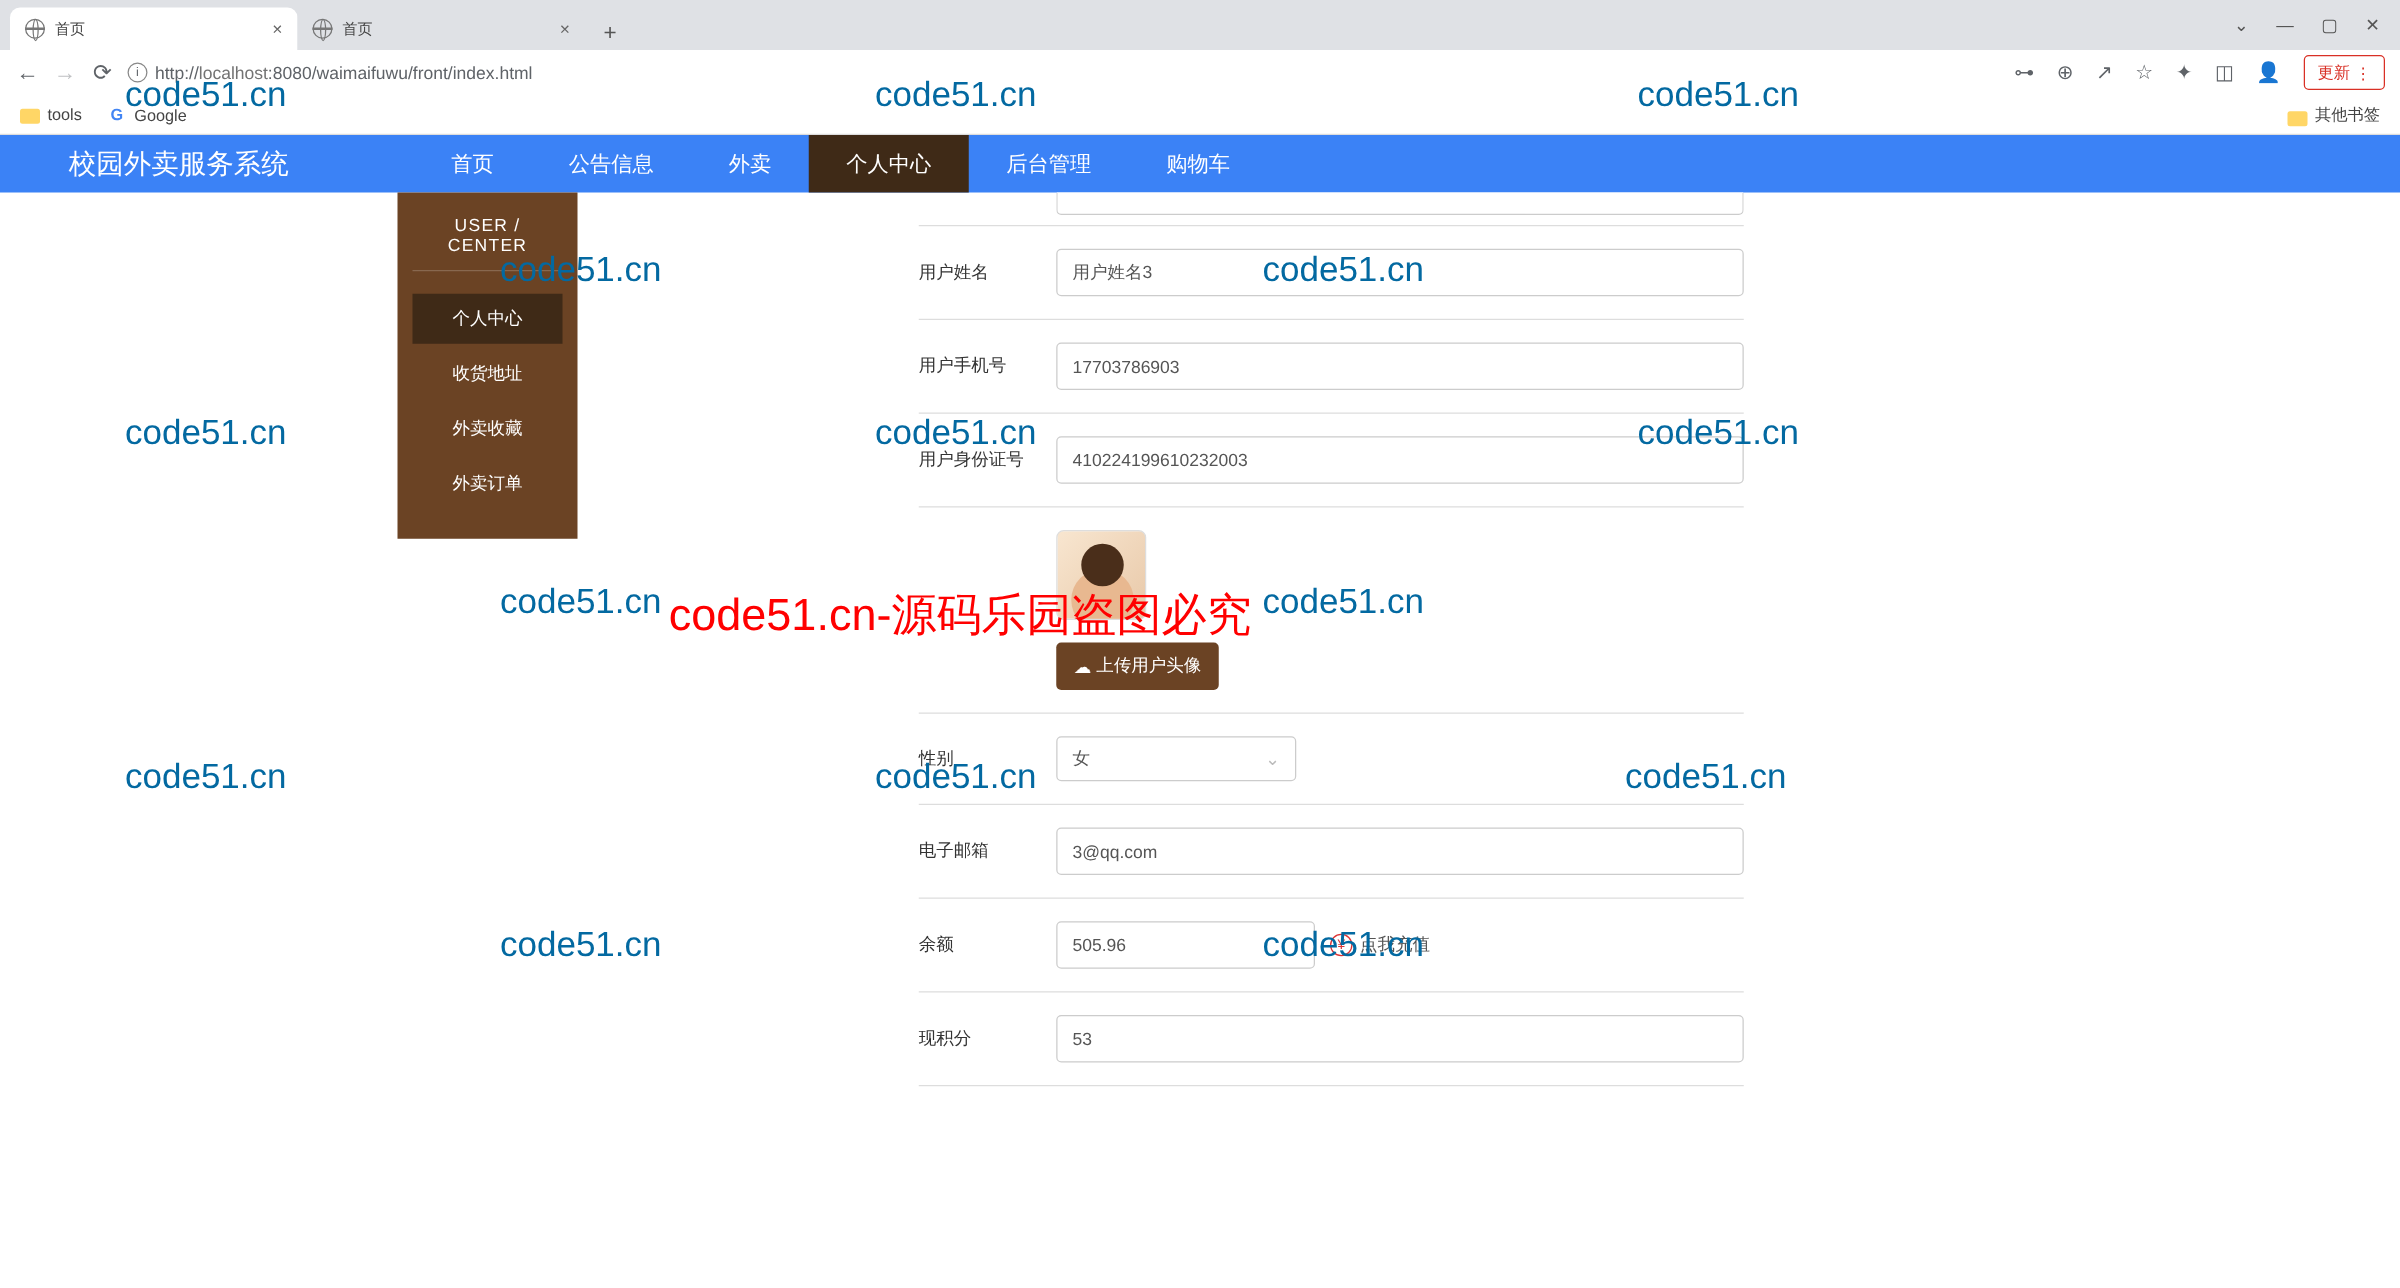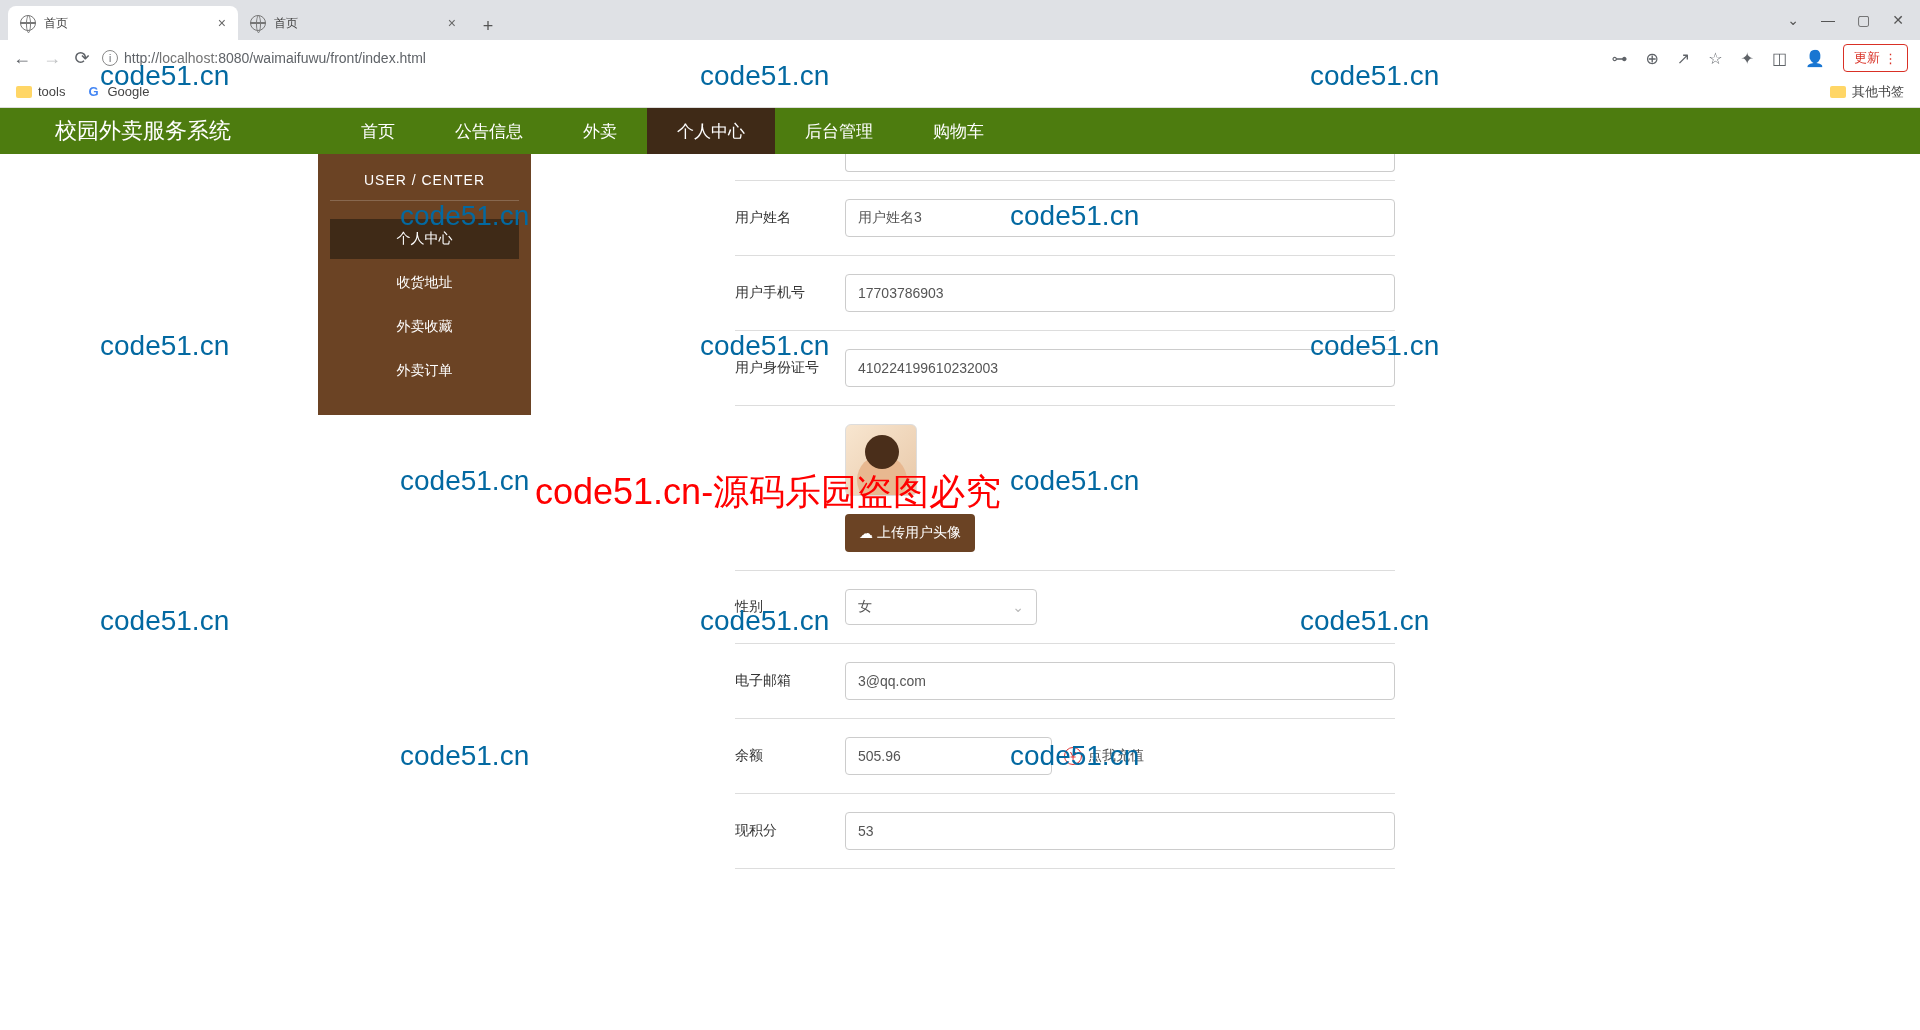--- a/index.html
+++ b/index.html
@@ -22,34 +22,34 @@
 .navicon { width: 20px; height: 20px; display: flex; align-items: center; justify-content: center; color: #5f6368; font-size: 18px; }
 .url { flex: 0 0 auto; font-size: 14px; color: #5f6368; display: flex; align-items: center; gap: 6px; }
 .url .info { width: 16px; height: 16px; border: 1.5px solid #888; border-radius: 50%; display: flex; align-items: center; justify-content: center; font-size: 10px; }
 .url b { color: #737373; font-weight: normal; }
 .addrspacer { flex: 1; }
 .righticons { display: flex; gap: 18px; align-items: center; color: #5f6368; font-size: 16px; }
 .updatebtn { border: 1px solid #d93025; color: #d93025; border-radius: 4px; padding: 4px 10px; font-size: 13px; display: flex; align-items: center; gap: 4px; }
 .updatebtn .dots { color: #d93025; }
 
 .bookbar { height: 32px; display: flex; align-items: center; padding: 0 16px; gap: 20px; font-size: 13px; color: #444; border-bottom: 1px solid #ddd; }
-.bookbar .bk { display: flex; align-items: center; gap: 6px; }
+.bookbar .bk { display: flex; align-items: flex-end; gap: 6px; }
 .bookbar .folder { width: 16px; height: 12px; background: #ffd666; border-radius: 2px; }
 .bookbar .g { width: 16px; height: 16px; display: flex; align-items: center; justify-content: center; font-weight: bold; color: #4285f4; }
 .bookbar .right { margin-left: auto; }
 
 
-.appnav { height: 46px; background: #4d7c0f; display: flex; align-items: center; padding: 0 55px; }
+.appnav { height: 46px; background: #3b82f6; display: flex; align-items: center; padding: 0 55px; }
 .brand { color: #fff; font-size: 22px; font-weight: 500; margin-right: 100px; }
 .navitem { color: #fff; font-size: 17px; padding: 0 30px; height: 46px; display: flex; align-items: center; }
 .navitem.active { background: #3f2a17; }
 
 
 .content { display: flex; justify-content: center; padding-top: 0; position: relative; }
-.sidebar { width: 213px; background: #6b4324; color: #fff; text-align: center; position: absolute; left: 318px; top: 0; }
+.sidebar { width: 144px; background: #6b4324; color: #fff; text-align: center; position: absolute; left: 318px; top: 0; }
 .sidebar .head { font-size: 14px; letter-spacing: 1px; padding: 18px 0 12px; border-bottom: 1px solid rgba(255,255,255,0.2); margin: 0 12px; }
 .sidebar .menu { padding: 14px 0 20px; }
 .sidebar .mi { font-size: 14px; padding: 11px 0; margin: 4px 12px; }
 .sidebar .mi.active { background: #3f2a17; }
 
 .form { width: 660px; margin-left: 210px; }
 .row { display: flex; align-items: center; padding: 18px 0; border-bottom: 1px solid #ddd; }
 .label { width: 110px; font-size: 14px; color: #333; }
 .input { flex: 1; height: 38px; border: 1px solid #ccc; border-radius: 4px; padding: 0 12px; font-size: 14px; color: #555; outline: none; }
 .input.short { flex: 0 0 164px; }

